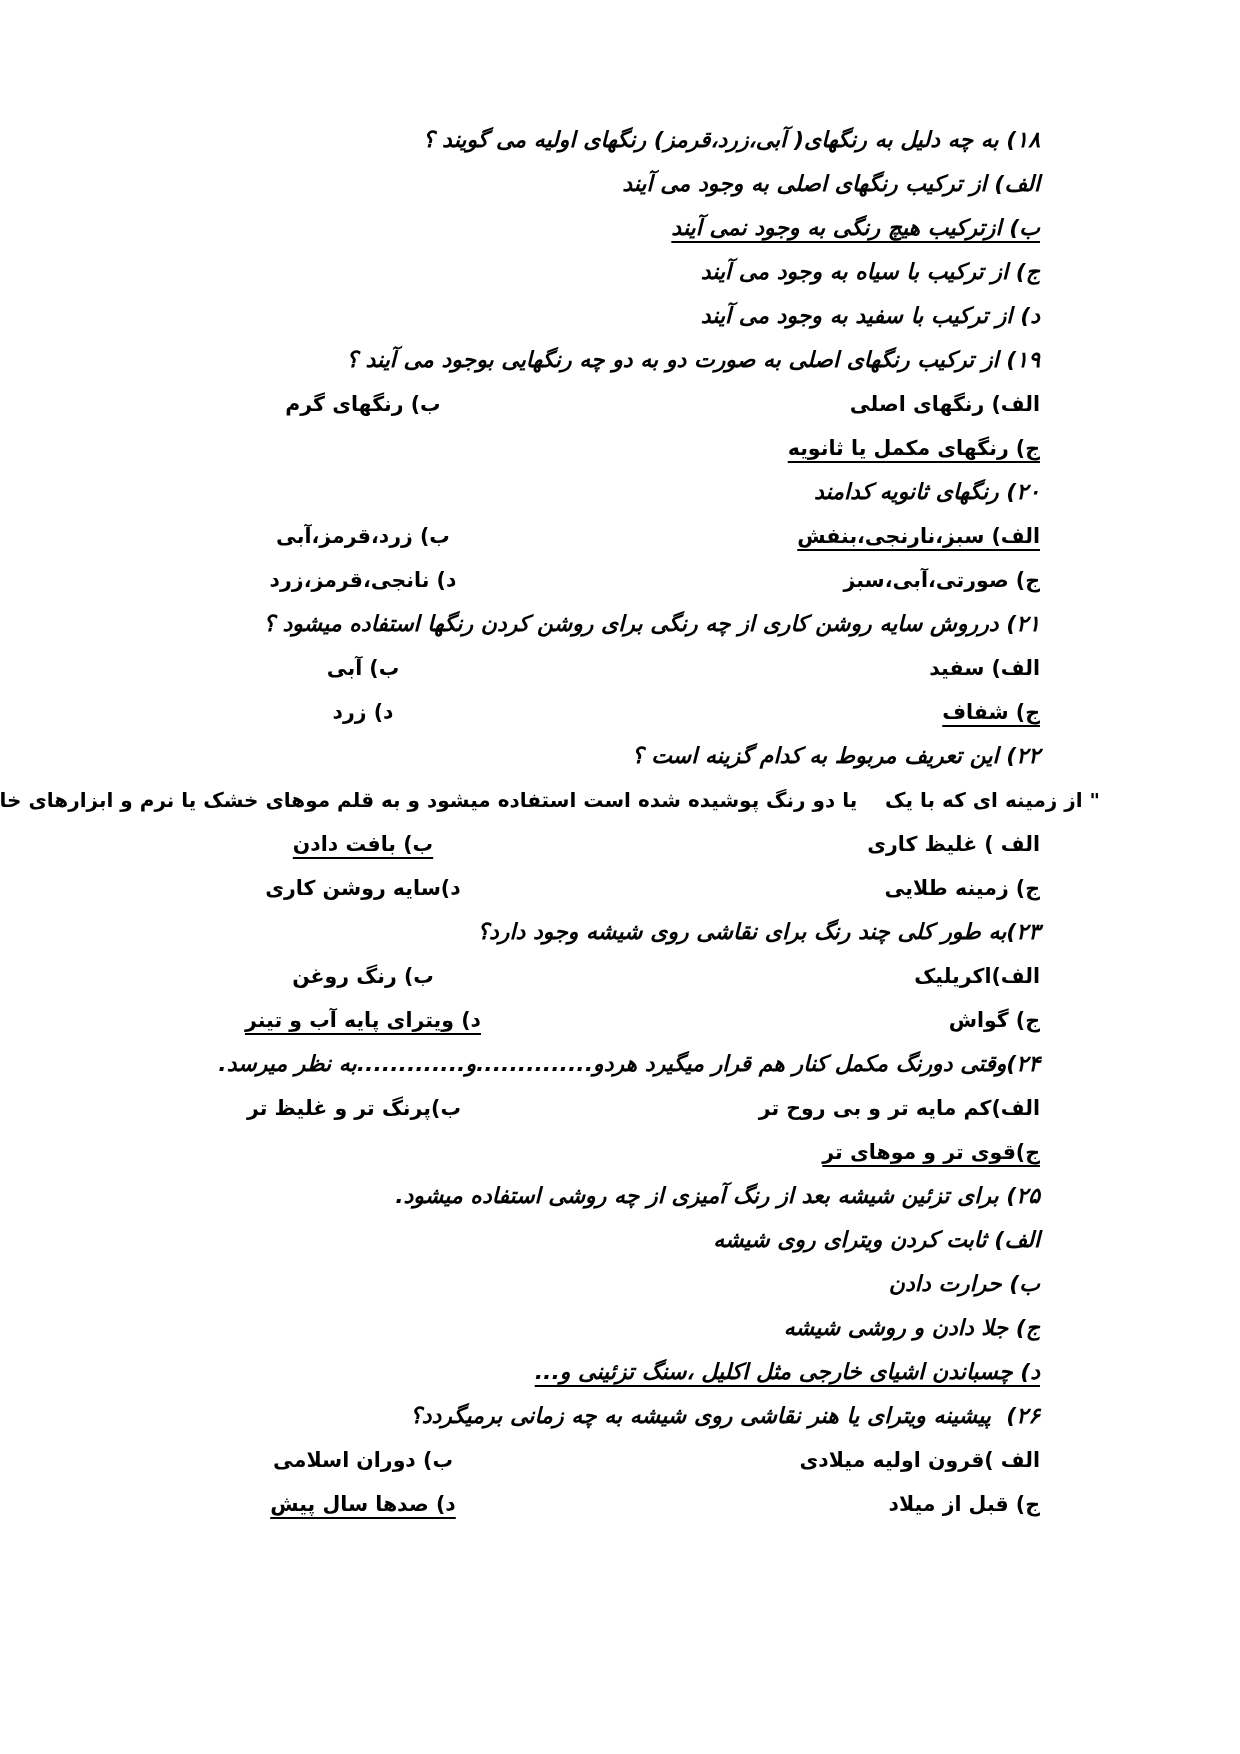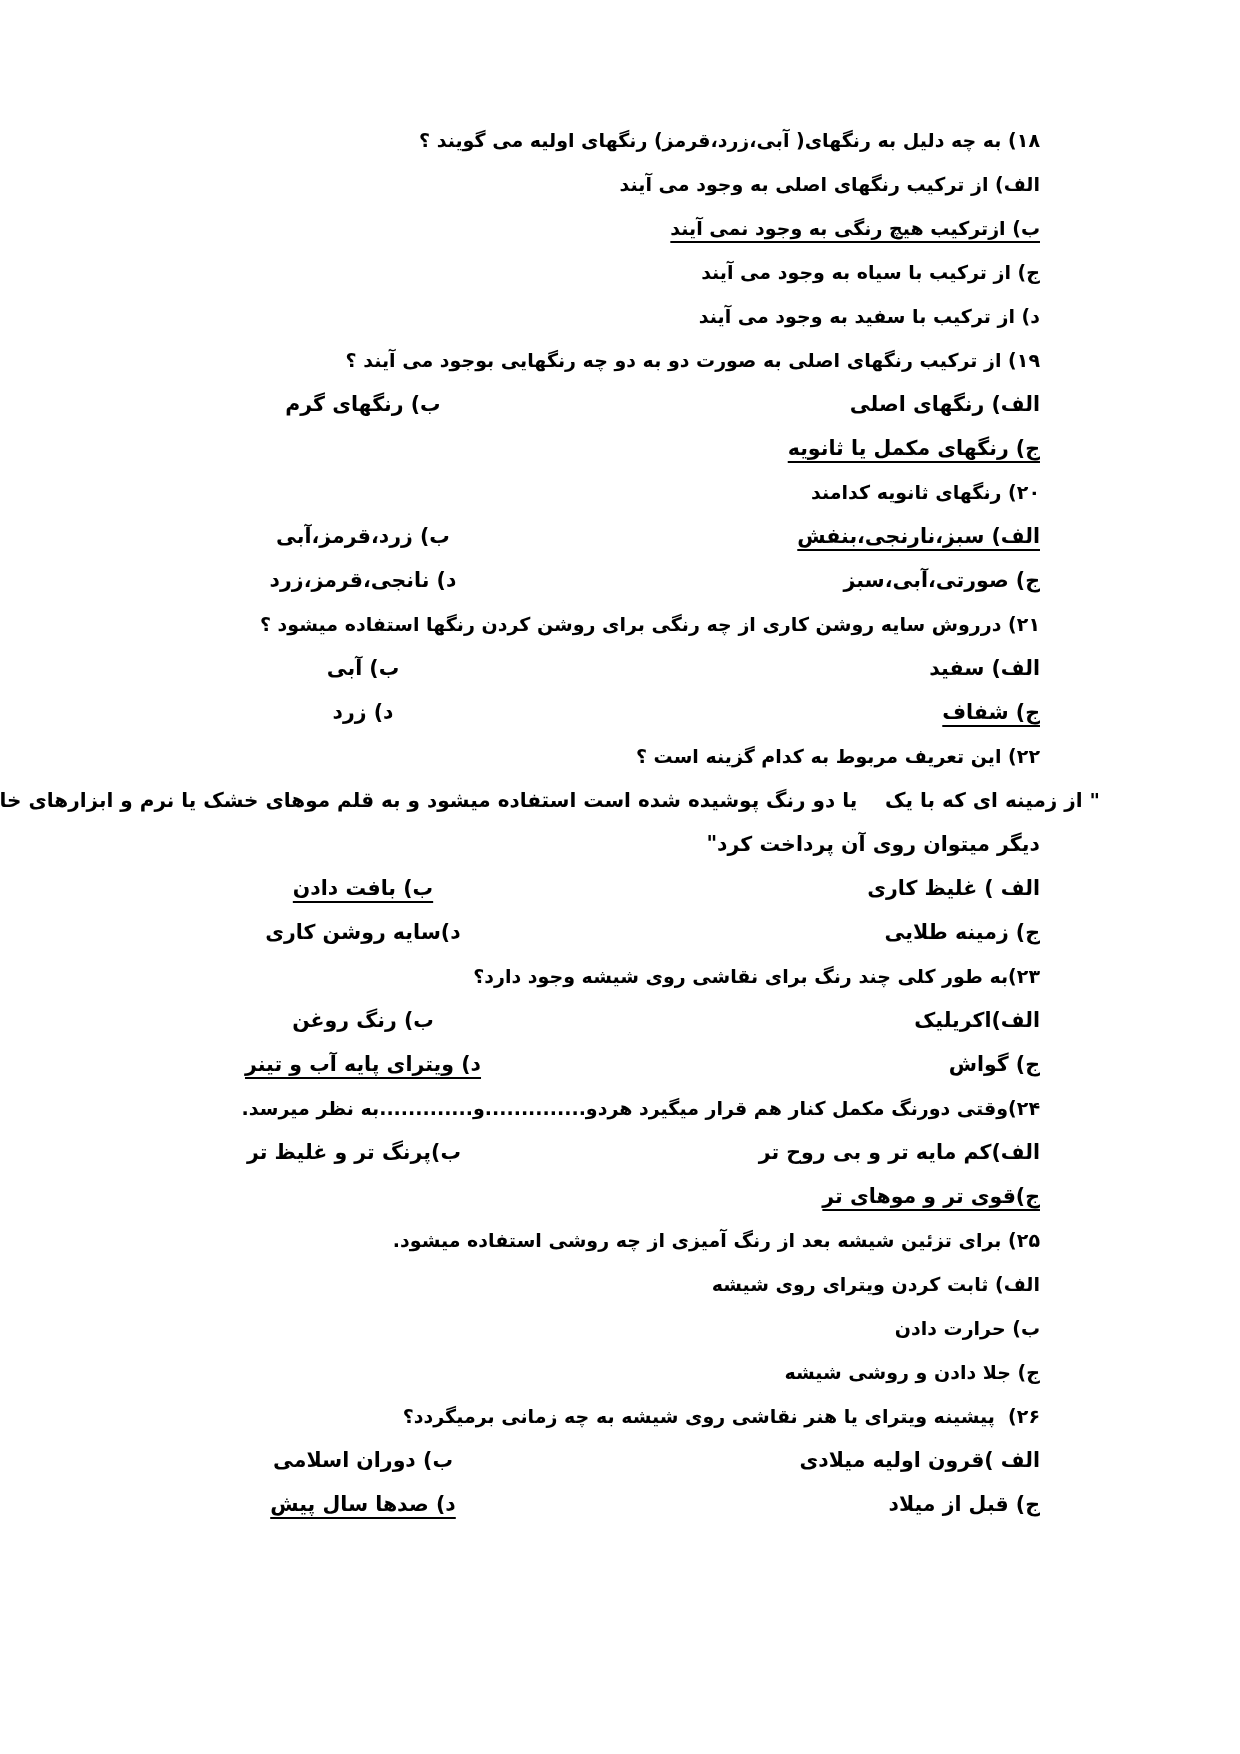--- a/index.html
+++ b/index.html
@@ -17,25 +17,26 @@
   }
   .page {
     position: absolute;
     inset: 0;
     padding: 118px 200px 0 140px;
     box-sizing: border-box;
   }
   .line {
     direction: rtl;
     text-align: right;
-    font-size: 19px;
+    font-size: 22px;
     line-height: 44px;
     font-weight: 600;
     white-space: pre-wrap;
     letter-spacing: 0px;
+    font-style: italic;
   }
   .q-line {
     font-weight: 600;
   }
   .opt-single {
     font-weight: 600;
   }
   
   .opt-row {
     display: flex;
@@ -117,21 +118,20 @@
     <div class="col-right">الف) سفید</div>
     <div class="col-left">ب) آبی</div>
   </div>
   <div class="opt-row">
     <div class="col-right u">ج) شفاف</div>
     <div class="col-left">د) زرد</div>
   </div>
 
   <div class="line q-line">۲۲) این تعریف مربوط به کدام گزینه است ؟</div>
   <div class="wide-quote">" از زمینه ای که با یک    یا دو رنگ پوشیده شده است استفاده میشود و به قلم موهای خشک یا نرم و ابزارهای خارجی</div>
-  <div class="quote-cont">دیگر میتوان روی آن پرداخت کرد"</div>
   <div class="opt-row">
     <div class="col-right">الف ) غلیظ کاری</div>
     <div class="col-left u">ب) بافت دادن</div>
   </div>
   <div class="opt-row">
     <div class="col-right">ج) زمینه طلایی</div>
     <div class="col-left">د)سایه روشن کاری</div>
   </div>
 
   <div class="line q-line">۲۳)به طور کلی چند رنگ برای نقاشی روی شیشه وجود دارد؟</div>
@@ -150,20 +150,21 @@
     <div class="col-left">ب)پرنگ تر و غلیظ تر</div>
   </div>
   <div class="opt-row indent-b">
     <div class="col-right u">ج)قوی تر و موهای تر</div>
   </div>
 
   <div class="line q-line">۲۵) برای تزئین شیشه بعد از رنگ آمیزی از چه روشی استفاده میشود.</div>
   <div class="line opt-single">الف) ثابت کردن ویترای روی شیشه</div>
   <div class="line opt-single">ب) حرارت دادن</div>
   <div class="line opt-single">ج) جلا دادن و روشی شیشه</div>
+  <div class="line opt-single u">د) چسباندن اشیای خارجی مثل اکلیل ،سنگ تزئینی و...</div>
 
   <div class="line q-line">۲۶)  پیشینه ویترای یا هنر نقاشی روی شیشه به چه زمانی برمیگردد؟</div>
   <div class="opt-row">
     <div class="col-right">الف )قرون اولیه میلادی</div>
     <div class="col-left">ب) دوران اسلامی</div>
   </div>
   <div class="opt-row">
     <div class="col-right">ج) قبل از میلاد</div>
     <div class="col-left u">د) صدها سال پیش</div>
   </div>

